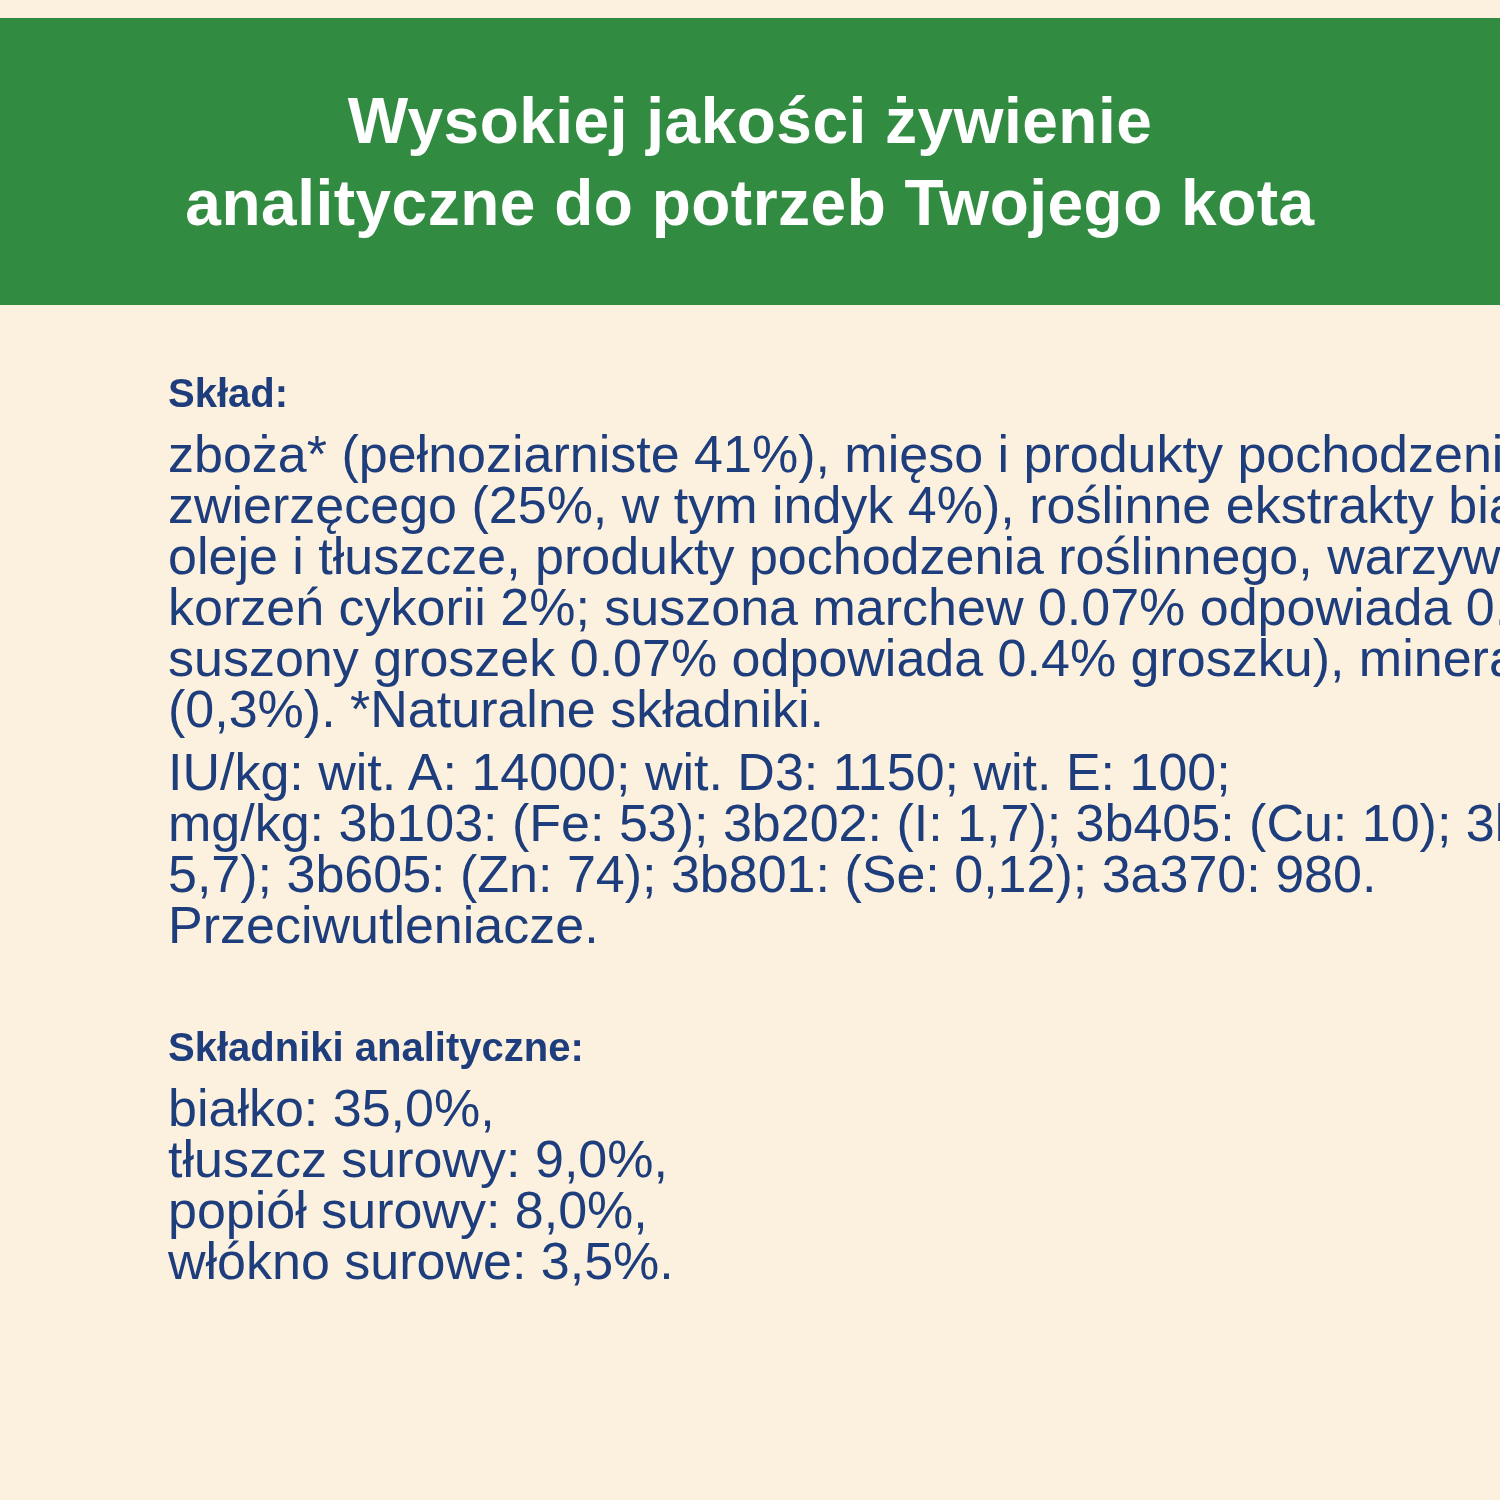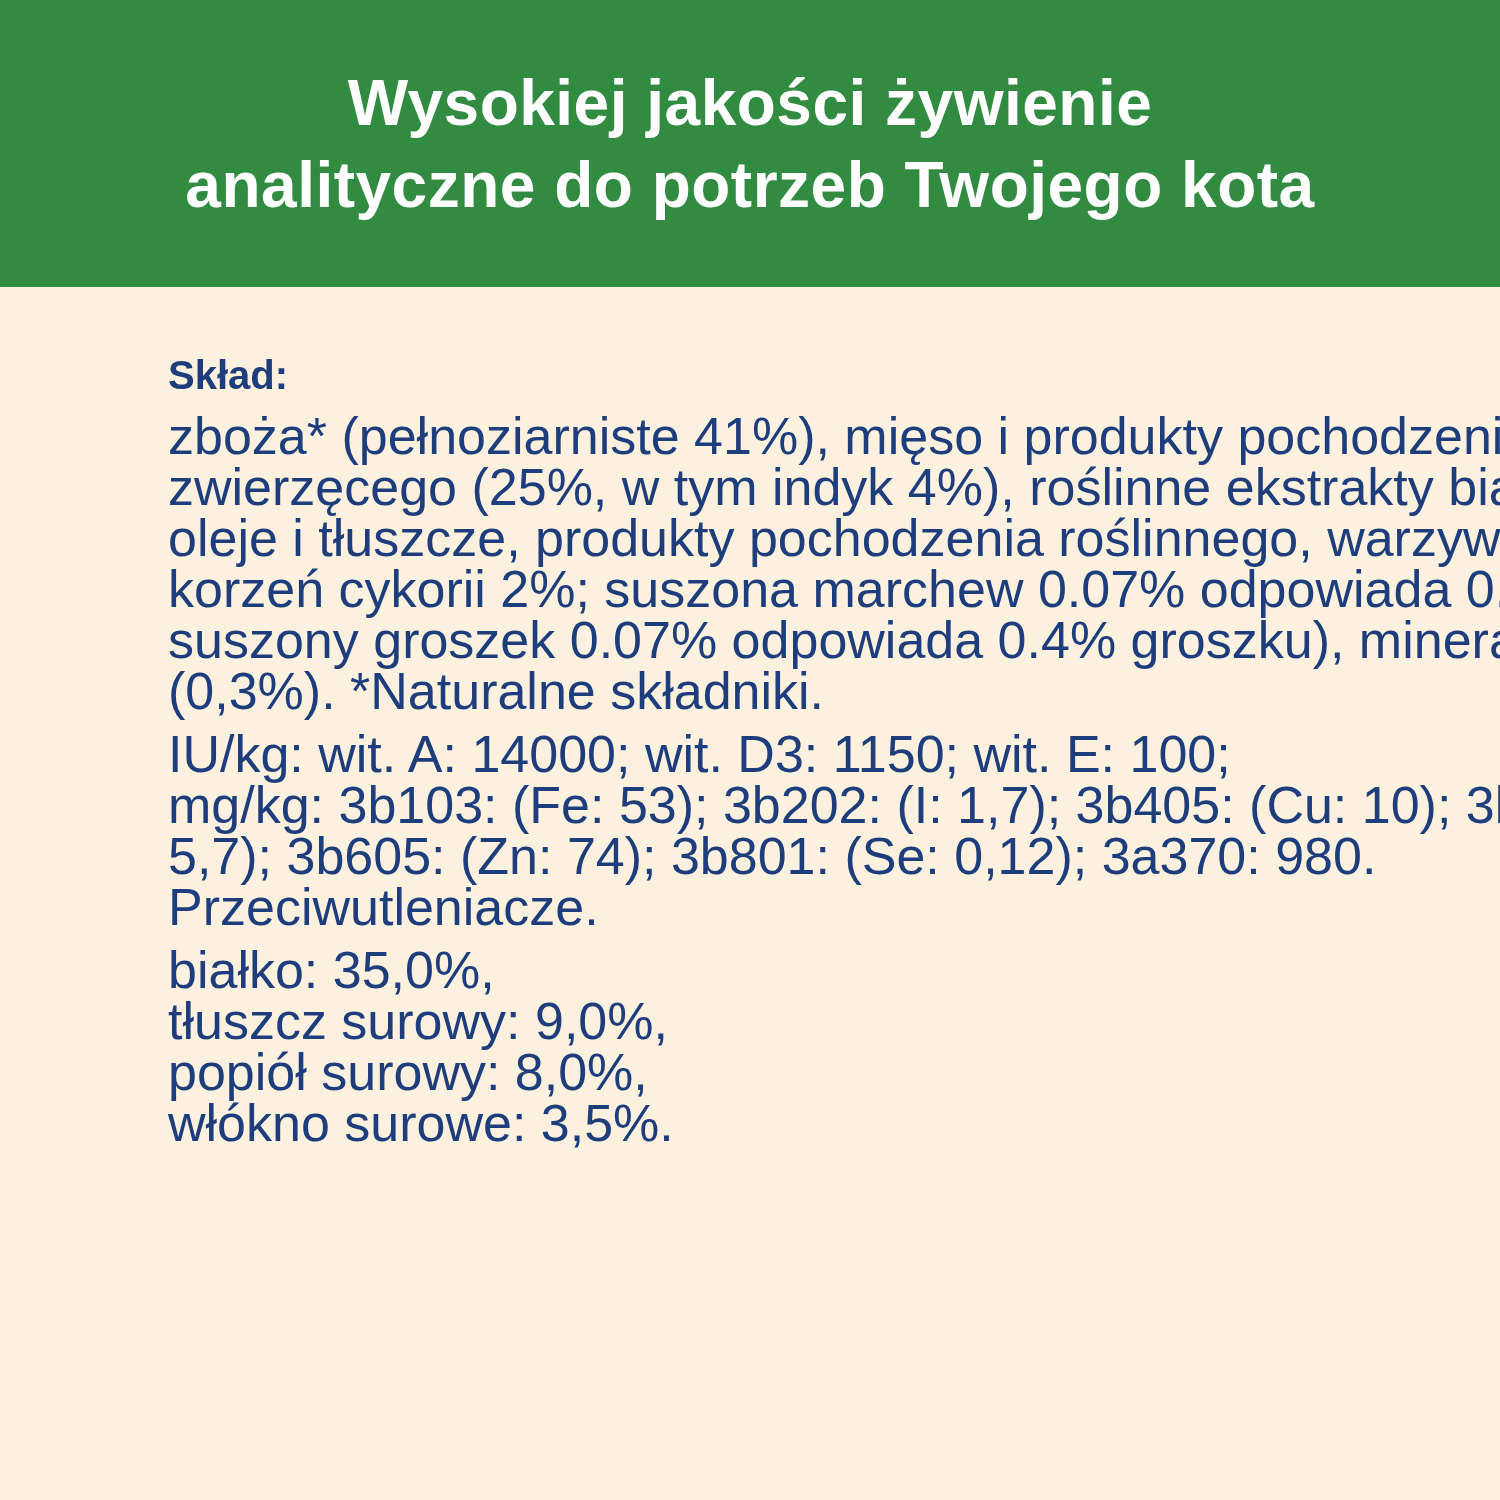--- a/index.html
+++ b/index.html
@@ -20,20 +20,21 @@
   }
   .banner {
     width: 1500px;
     height: 287px;
     background: var(--header-bg, #318C42);
     display: flex;
     flex-direction: column;
     justify-content: center;
     align-items: center;
     text-align: right;
+    margin-top: 18px;
   }
   .banner-line {
     color: var(--header-text, #FFFFFF);
     font-size: 64px;
     font-weight: bold;
     line-height: 82px;
     letter-spacing: 0.5px;
     white-space: nowrap;
   }
   .content {
@@ -79,20 +80,21 @@
     </section>
 
     <section class="section">
       <div class="section-body">IU/kg: wit. A: 14000; wit. D3: 1150; wit. E: 100;
 mg/kg: 3b103: (Fe: 53); 3b202: (I: 1,7); 3b405: (Cu: 10); 3b503: (Mn:
 5,7); 3b605: (Zn: 74); 3b801: (Se: 0,12); 3a370: 980.
 Przeciwutleniacze.</div>
     </section>
 
     <section class="section">
+      <h2 class="section-heading">Składniki analityczne:</h2>
       <div class="section-body">białko: 35,0%,
 tłuszcz surowy: 9,0%,
 popiół surowy: 8,0%,
 włókno surowe: 3,5%.</div>
     </section>
 
   </main>
 </div>
 
 </body></html>

